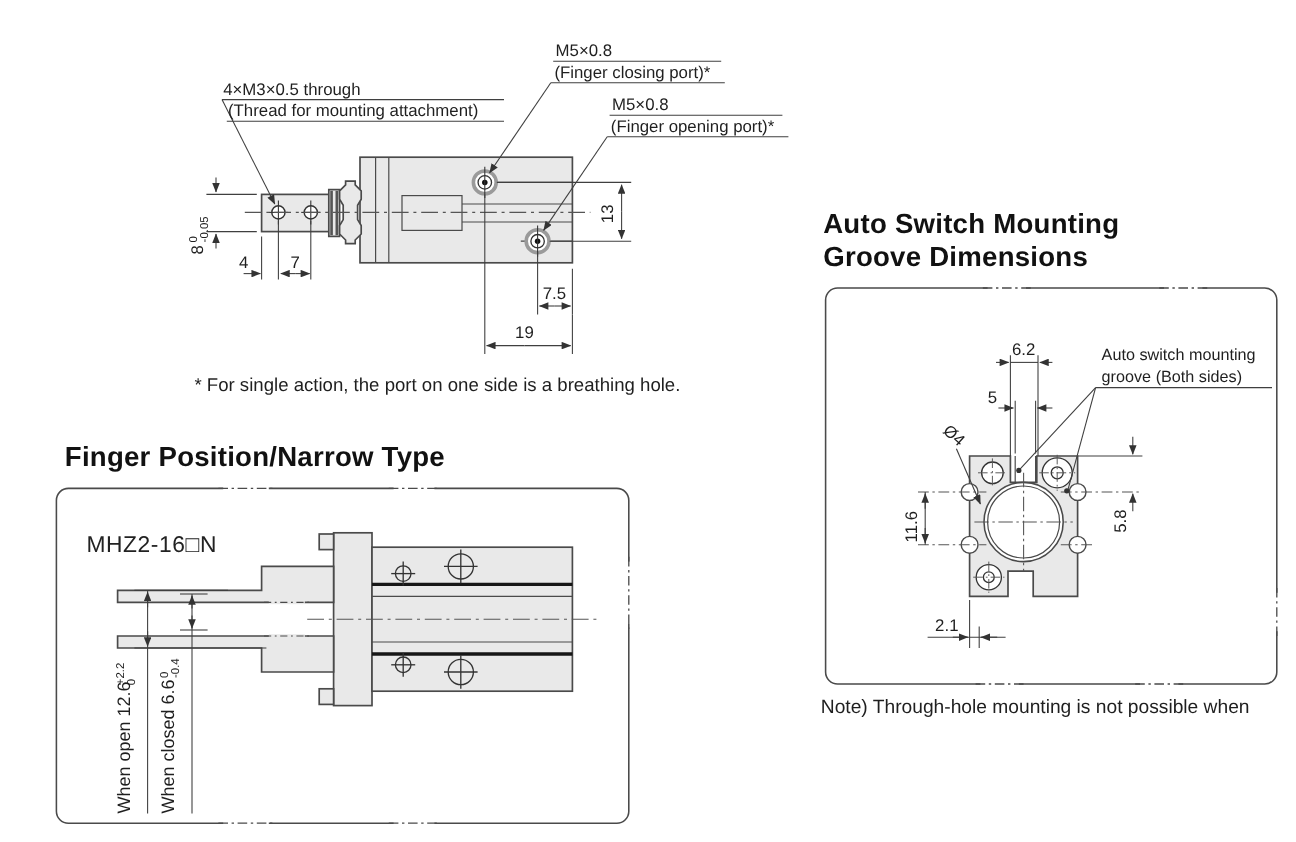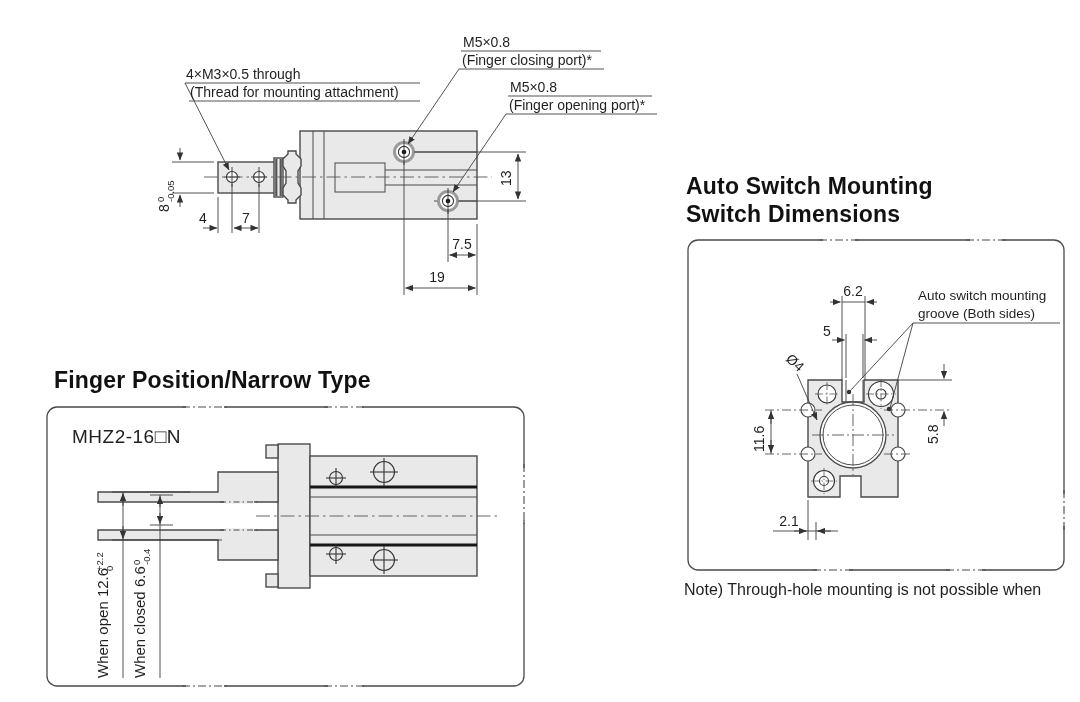--- a/index.html
+++ b/index.html
@@ -13,28 +13,29 @@
   .dimtxt{font-size:14px;}
   .smalltxt{font-size:13.5px;}
   .toltxt{font-size:9.5px;}
   .rottxt{font-size:15px;}
 </style>
 </head>
 <body>
 
 <div id="page">
 
+  <div class="abs" style="left:162px;top:313px;font-size:15.5px;">* For single action, the port on one side is a breathing hole.</div>
 
   <div class="abs heading" style="left:54px;top:366px;">Finger Position/Narrow Type</div>
 
-  <div class="abs model" style="left:72px;top:426px;text-align:center;">MHZ2-16□N</div>
+  <div class="abs model" style="left:72px;top:444px;text-align:center;">MHZ2-16□N</div>
 
   <div class="abs heading" style="left:686px;top:172px;">
     <div>Auto Switch Mounting</div>
-    <div>Switch Dimensions</div>
+    <div>Groove Dimensions</div>
   </div>
 
   <div class="abs note" style="left:684px;top:580px;">Note) Through-hole mounting is not possible when</div>
 
   <svg class="abs" style="left:0;top:0;" width="1080" height="702" viewBox="0 0 1080 702">
     <defs>
       <marker id="arr" viewBox="0 0 10 8" refX="9.5" refY="4" markerWidth="9" markerHeight="7" orient="auto">
         <path d="M0 0 L10 4 L0 8 Z" fill="#333"></path>
       </marker>
     </defs>

